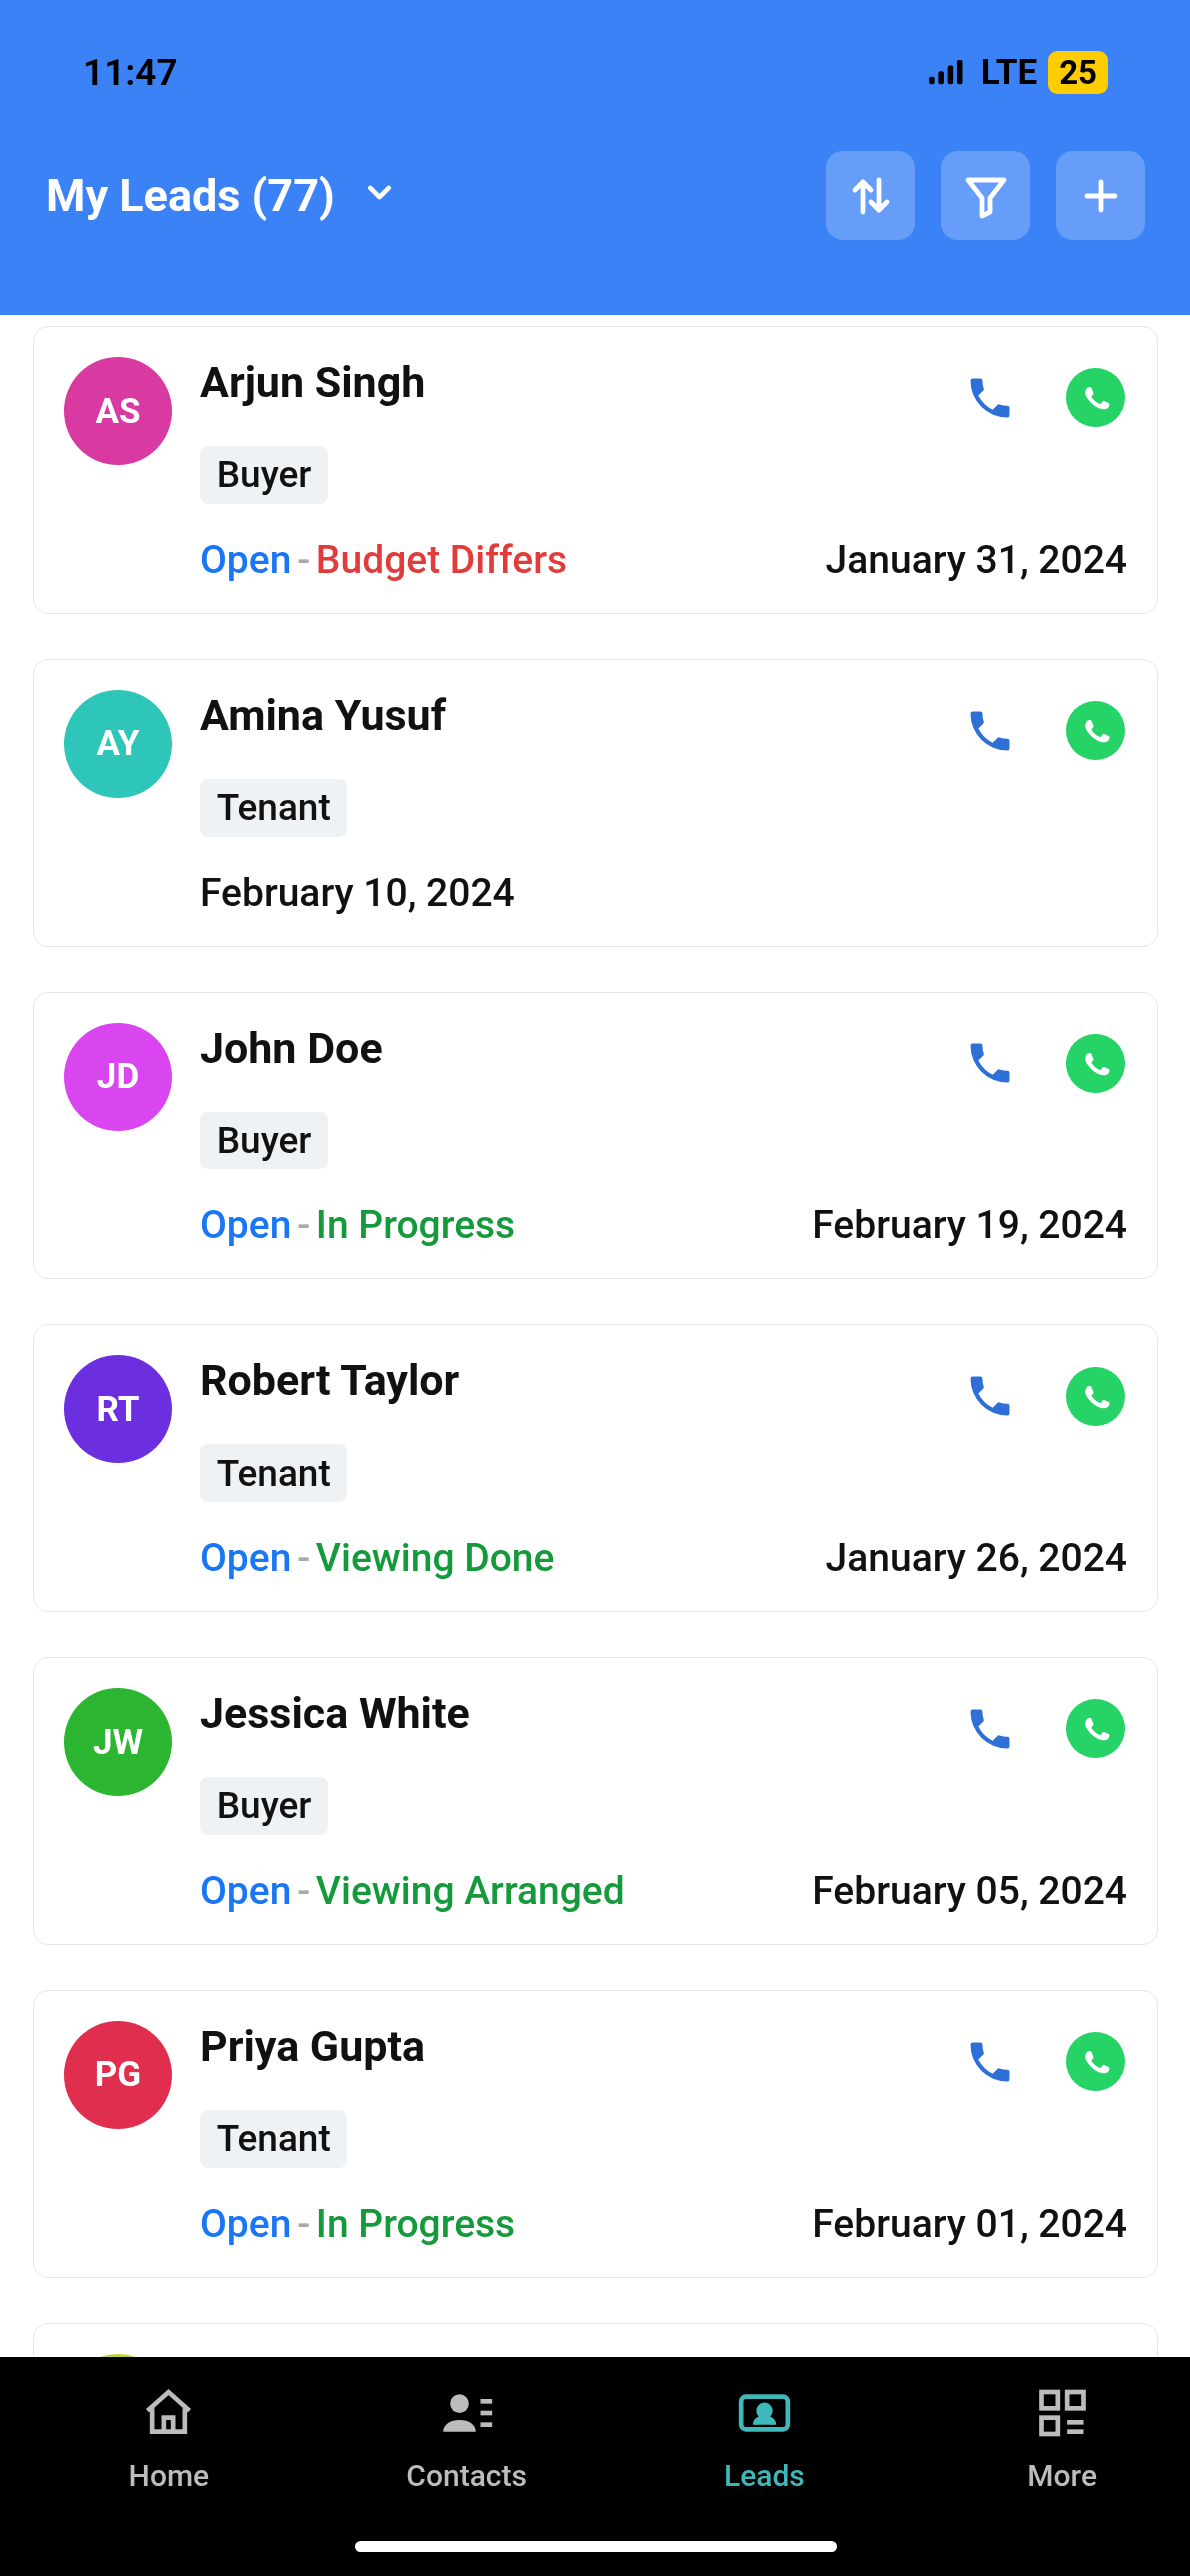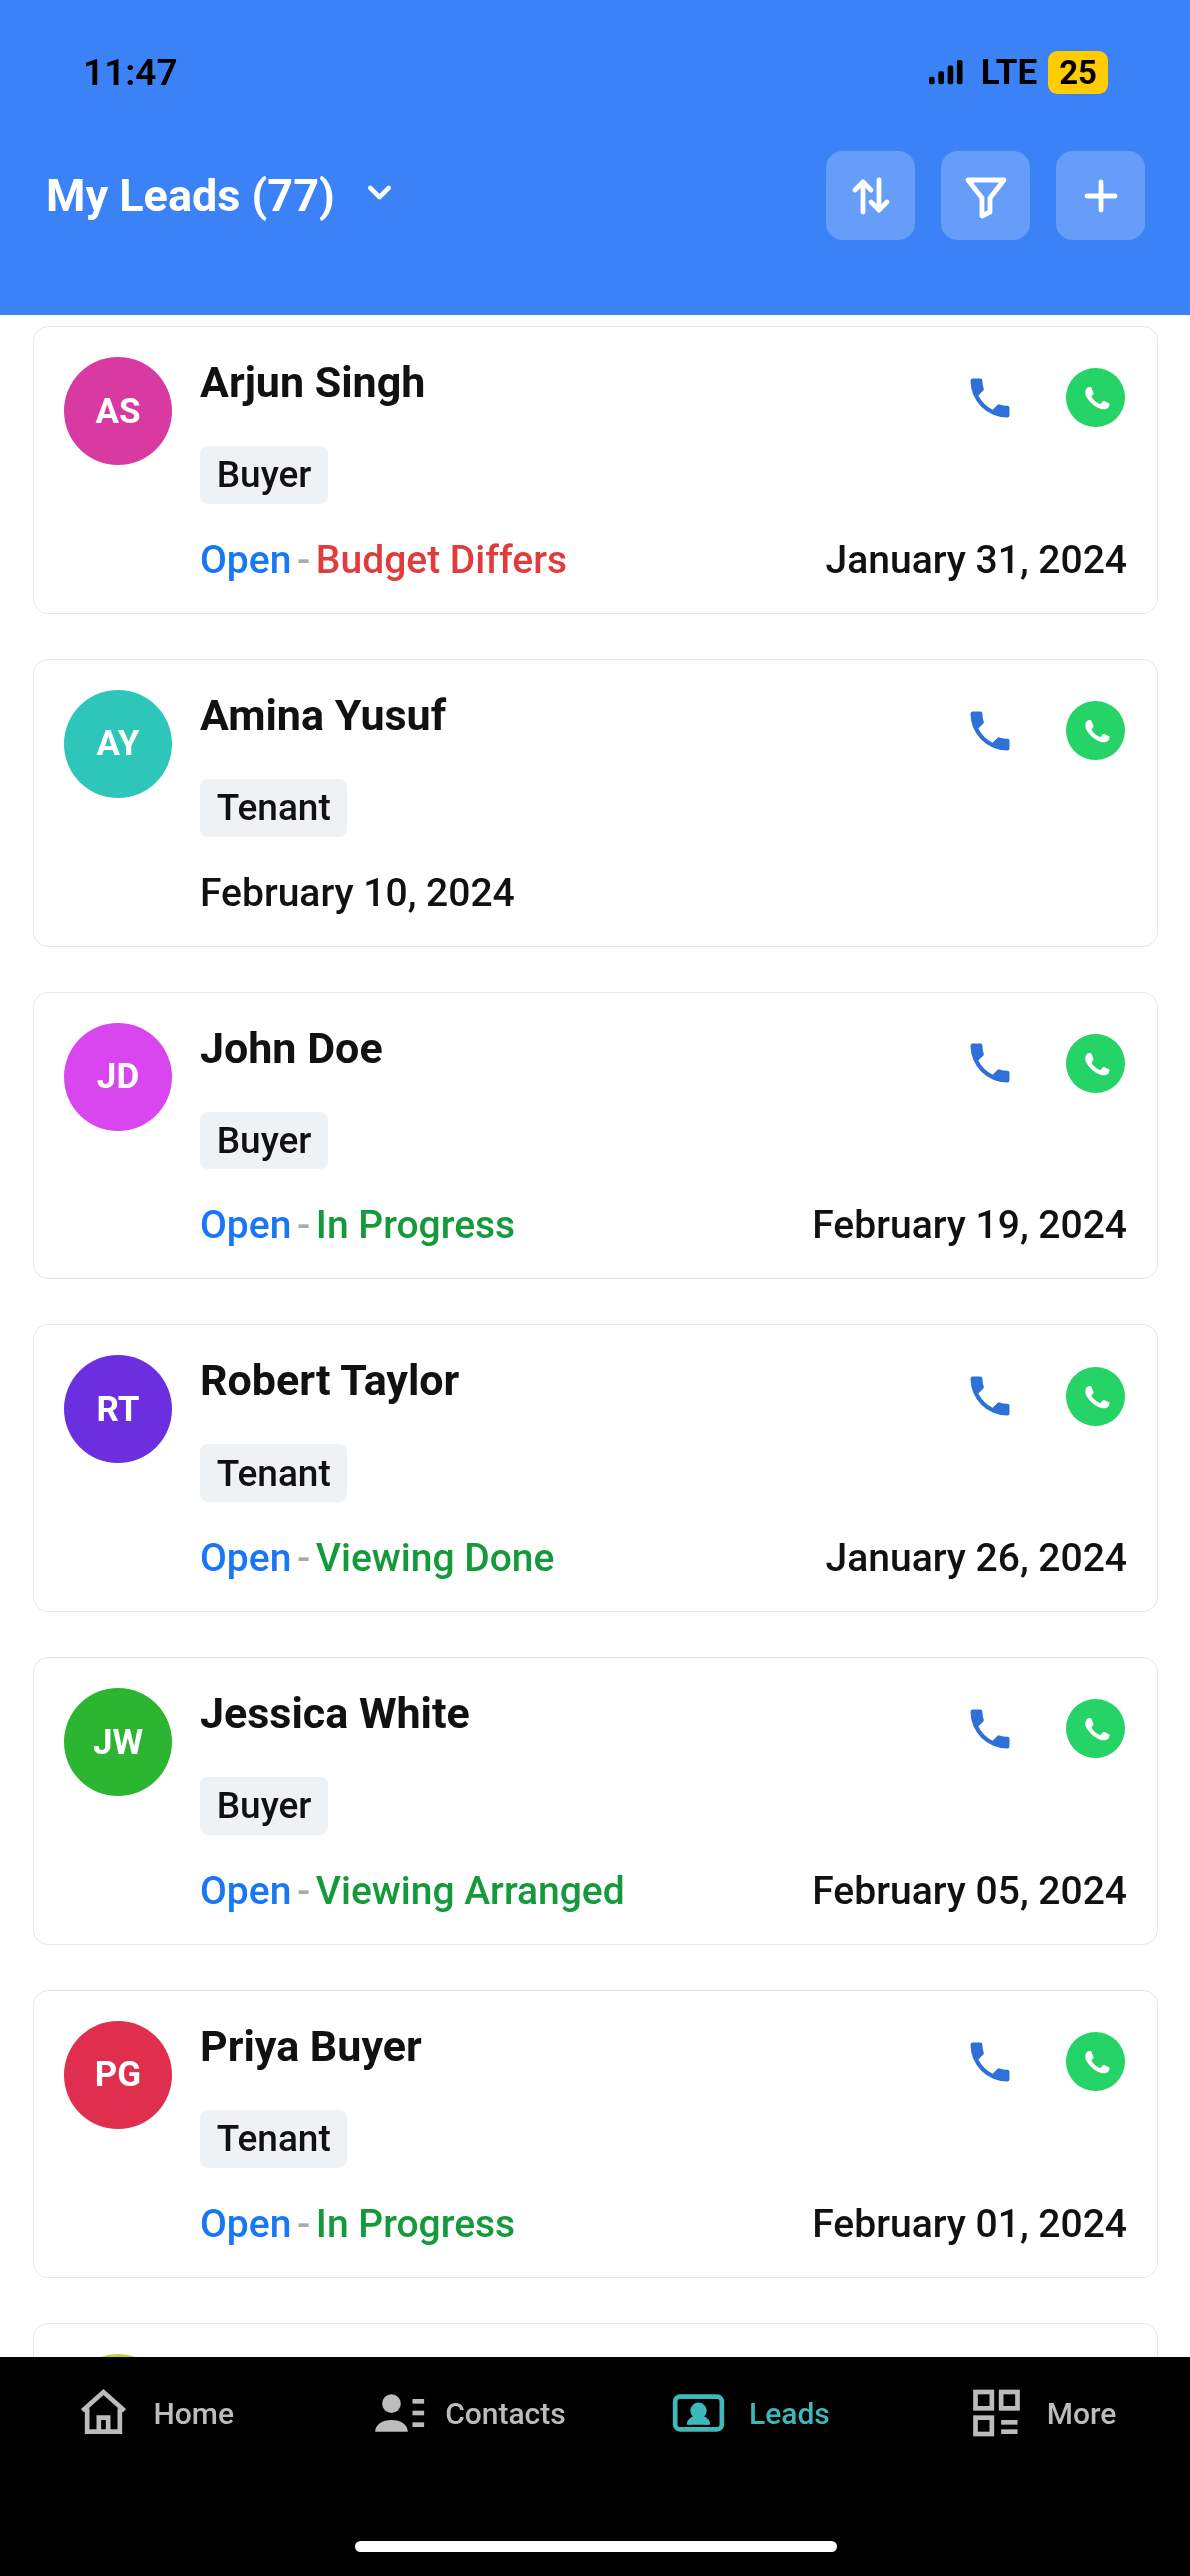--- a/index.html
+++ b/index.html
@@ -137,20 +137,21 @@
       right: 0;
       height: 219px;
       background: #000;
       display: flex;
       justify-content: space-around;
       align-items: flex-start;
       padding-top: 28px;
     }
     .nav-item {
       display: flex;
+      flex-direction: column;
       align-items: center;
       gap: 16.7px;
       color: #bcbcbc;
       font-size: 30px;
       font-weight: 500;
       width: 20%;
       padding-left: 40px;
     }
     .nav-item.active { color: #3eb8b8; }
     .nav-item svg { width: 67px; height: 56px; }
@@ -327,21 +328,21 @@
             </span>
           </div>
         </div><span class="tag">Buyer</span><div class="status-row">
           <div class="status-left"><span style="color:#1976f5">Open</span><span class="sep">-</span><span style="color:#159a3b">Viewing Arranged</span></div>
           <div class="date">February 05, 2024</div>
         </div></div>
     </div>
     <div class="card">
       <div class="avatar" style="background:#e02f4e">PG</div>
       <div class="card-body"><div class="name-row">
-          <div class="lead-name">Priya Buyer</div>
+          <div class="lead-name">Priya Gupta</div>
           <div class="actions-inline">
             <span class="phone-icon">
               <svg width="52" height="52" viewBox="0 0 24 24" fill="#2f70d8">
                 <path d="M6.6 10.8a15.5 15.5 0 006.6 6.6l2.2-2.2a1 1 0 011-0.25 11.4 11.4 0 003.6 0.6 1 1 0 011 1V20a1 1 0 01-1 1A17 17 0 013 4a1 1 0 011-1h3.5a1 1 0 011 1 11.4 11.4 0 000.6 3.6 1 1 0 01-0.25 1z"></path>
               </svg>
             </span>
             <span class="whatsapp-icon">
               <svg width="63" height="63" viewBox="0 0 32 32">
                 <circle cx="16" cy="16" r="15" fill="#25d366"></circle>
                 <path fill="#fff" d="M22.5 18.8c-.3-.15-1.8-.9-2.1-1-.3-.1-.5-.15-.7.15-.2.3-.8 1-.95 1.2-.2.2-.35.22-.65.08-.3-.15-1.25-.46-2.38-1.47-.88-.78-1.47-1.75-1.65-2.05-.18-.3-.02-.46.13-.61.14-.14.3-.35.45-.53.15-.18.2-.3.3-.5.1-.2.05-.38-.02-.53-.08-.15-.7-1.7-.96-2.33-.25-.6-.5-.52-.7-.53h-.6c-.2 0-.53.08-.8.38-.28.3-1.05 1.03-1.05 2.5 0 1.48 1.08 2.9 1.23 3.1.15.2 2.12 3.24 5.14 4.55.72.31 1.28.5 1.72.63.72.23 1.38.2 1.9.12.58-.08 1.8-.73 2.05-1.44.25-.7.25-1.3.18-1.44-.08-.13-.28-.2-.58-.35z"></path>

